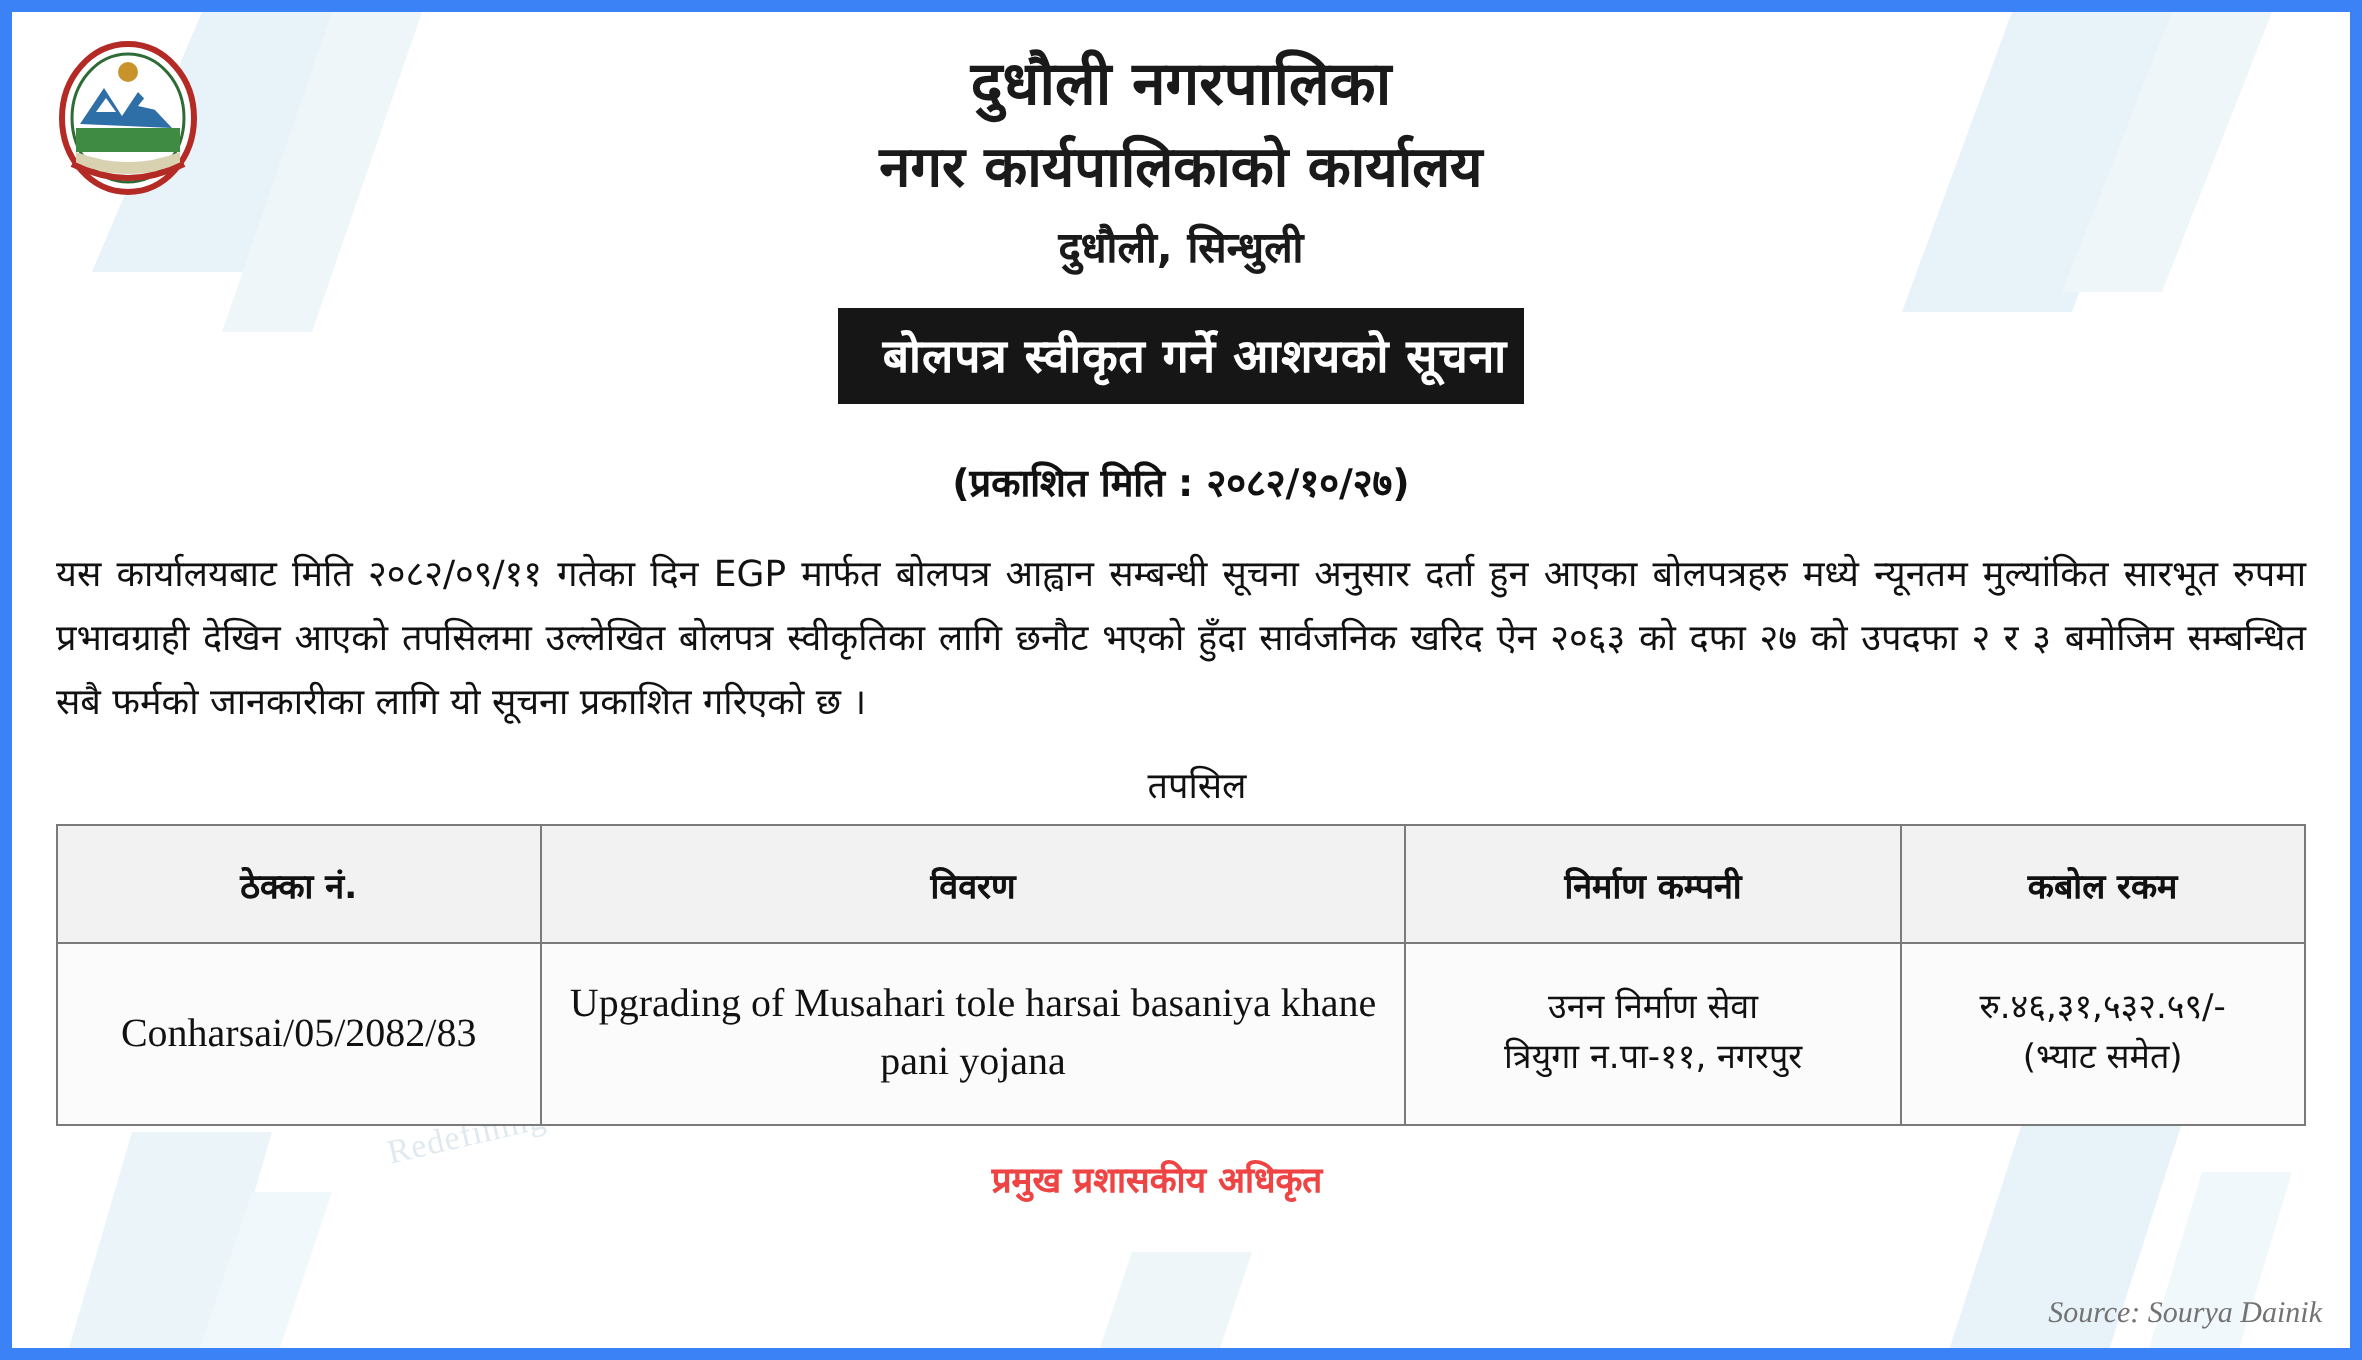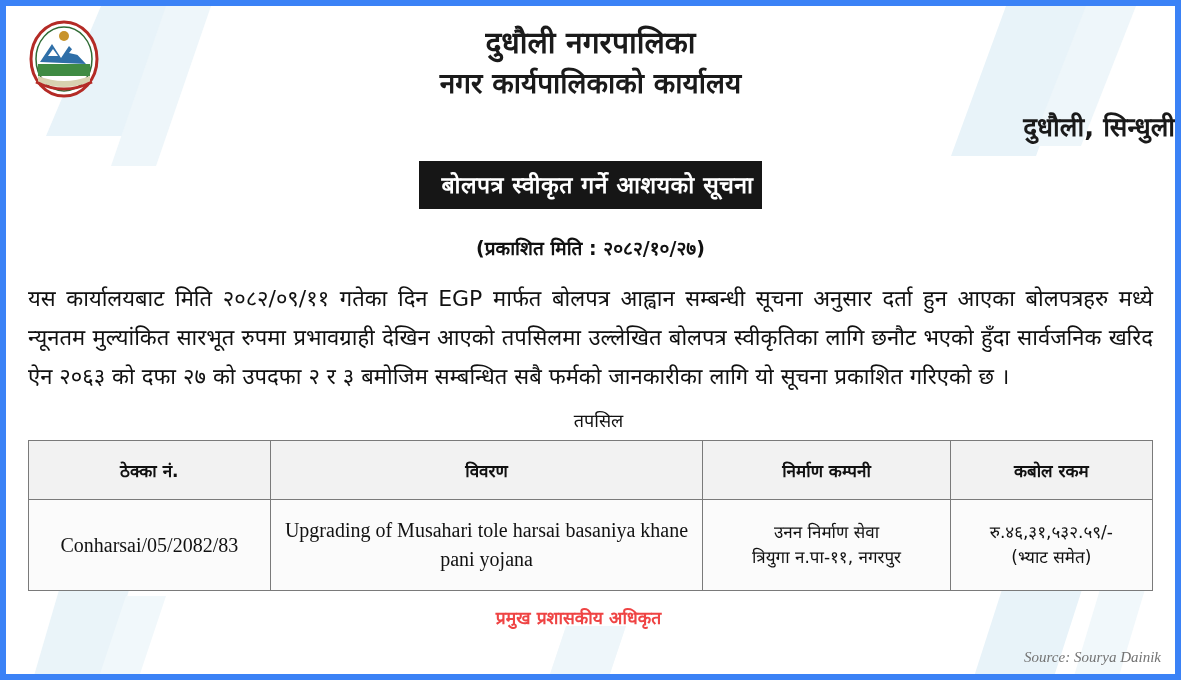--- a/index.html
+++ b/index.html
@@ -88,26 +88,25 @@
   .org-2 {
     font-family: "DejaVu Sans", sans-serif;
     font-size: 28px;
     font-weight: 700;
     line-height: 1.3;
     color: #1a1a1a;
     margin-top: 4px;
   }
   .org-3 {
     font-family: "DejaVu Sans", sans-serif;
-    font-size: 26px;
+    font-size: 21px;
     font-weight: 700;
     line-height: 1.35;
     color: #1a1a1a;
     margin-top: 8px;
-    text-align: right;
   }
   .org-4 {
     font-family: "DejaVu Sans", sans-serif;
     font-size: 21px;
     font-weight: 700;
     line-height: 1.35;
     color: #1a1a1a;
     margin-top: 6px;
   }
 
@@ -131,21 +130,21 @@
     margin-top: 26px;
     font-family: "DejaVu Sans", sans-serif;
     font-size: 19px;
     font-weight: 700;
     color: #111111;
   }
 
   .body-text {
     margin: 18px 22px 0 22px;
     font-family: "DejaVu Sans", sans-serif;
-    font-size: 22px;
+    font-size: 18px;
     line-height: 1.78;
     color: #111111;
     text-align: justify;
   }
   .body-text p { margin: 0; }
 
   .tapasil {
     text-align: center;
     font-family: "DejaVu Sans", sans-serif;
     font-size: 18px;

